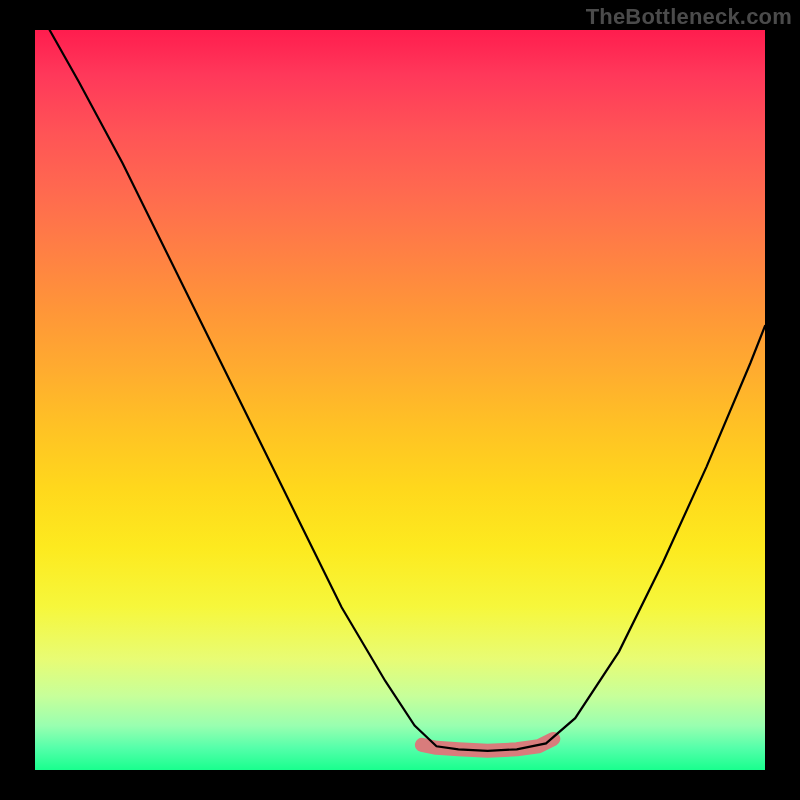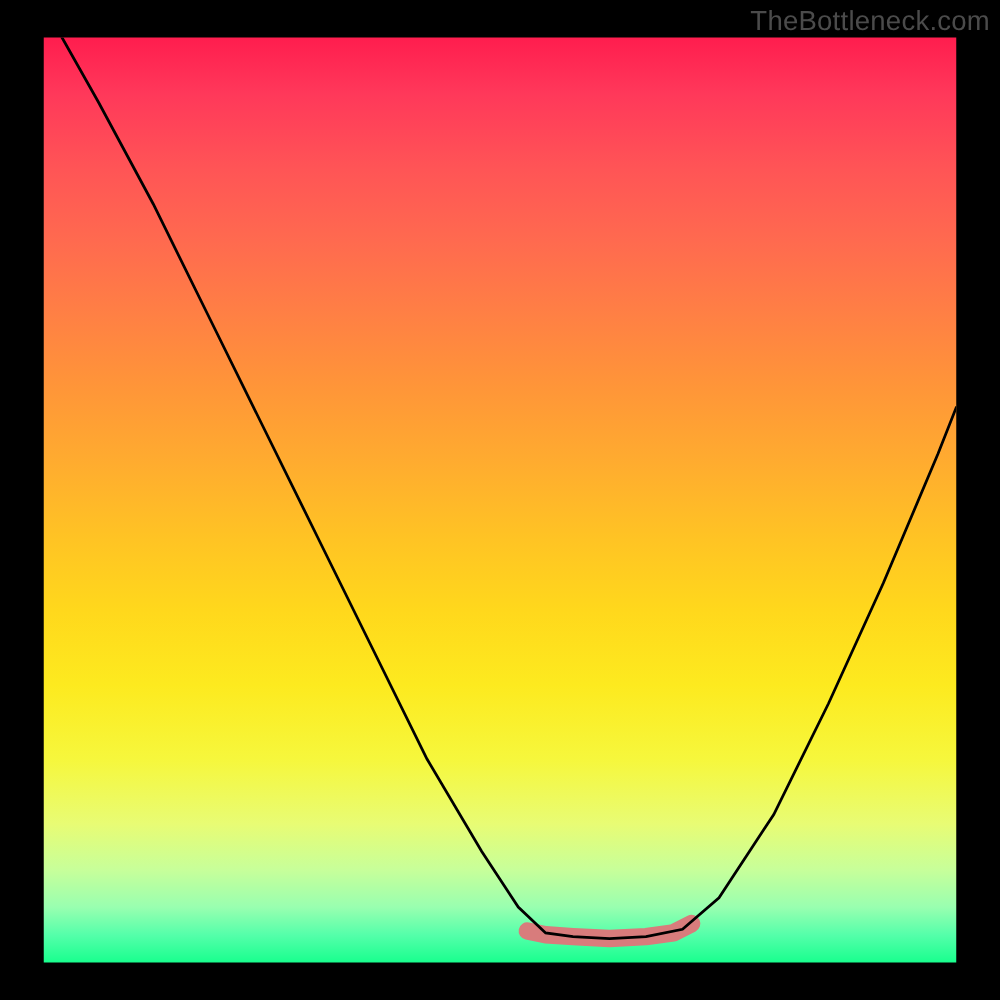--- a/index.html
+++ b/index.html
@@ -15,21 +15,21 @@
     position: relative;
     width: 800px;
     height: 800px;
   }
   .attribution {
     position: absolute;
     top: 4px;
     right: 8px;
     color: #4b4b4b;
     font-size: 22px;
-    font-weight: 400;
+    font-weight: 700;
     letter-spacing: 0.2px;
     z-index: 10;
   }
   .plot-bg {
     position: absolute;
     left: 35px;
     top: 30px;
     width: 730px;
     height: 740px;
     background: linear-gradient(to bottom,

